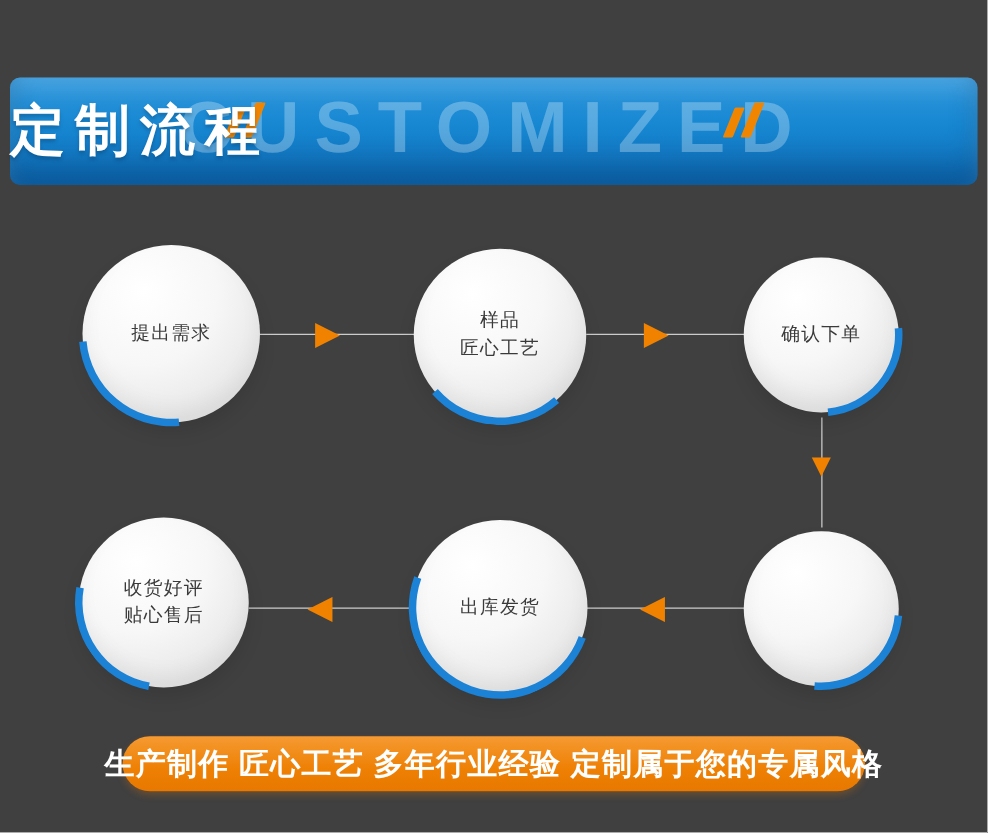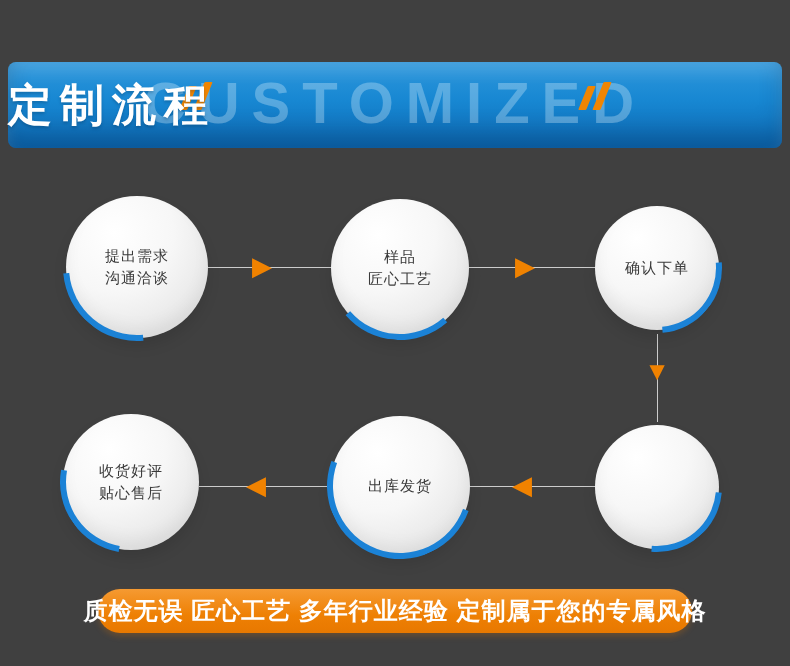--- a/index.html
+++ b/index.html
@@ -179,21 +179,20 @@
     <span class="arrow a1">▶</span>
     <span class="arrow a2">▶</span>
     <span class="arrow a3">▼</span>
     <span class="arrow a4">◀</span>
     <span class="arrow a5">◀</span>
 
     <div class="step step1">
       <div class="arc"></div>
       <div class="txt">
         <div>提出需求</div>
-        <div>沟通洽谈</div>
       </div>
     </div>
 
     <div class="step step2">
       <div class="arc"></div>
       <div class="txt">
         <div>样品</div>
         <div>匠心工艺</div>
       </div>
     </div>
@@ -220,16 +219,16 @@
       <div class="arc"></div>
       <div class="txt">
         <div>收货好评</div>
         <div>贴心售后</div>
       </div>
     </div>
 
   </div>
 
   <div class="slogan">
-    <span>质检无误 匠心工艺 多年行业经验 定制属于您的专属风格</span>
+    <span>生产制作 匠心工艺 多年行业经验 定制属于您的专属风格</span>
   </div>
 
 </div>
 
 </body></html>

